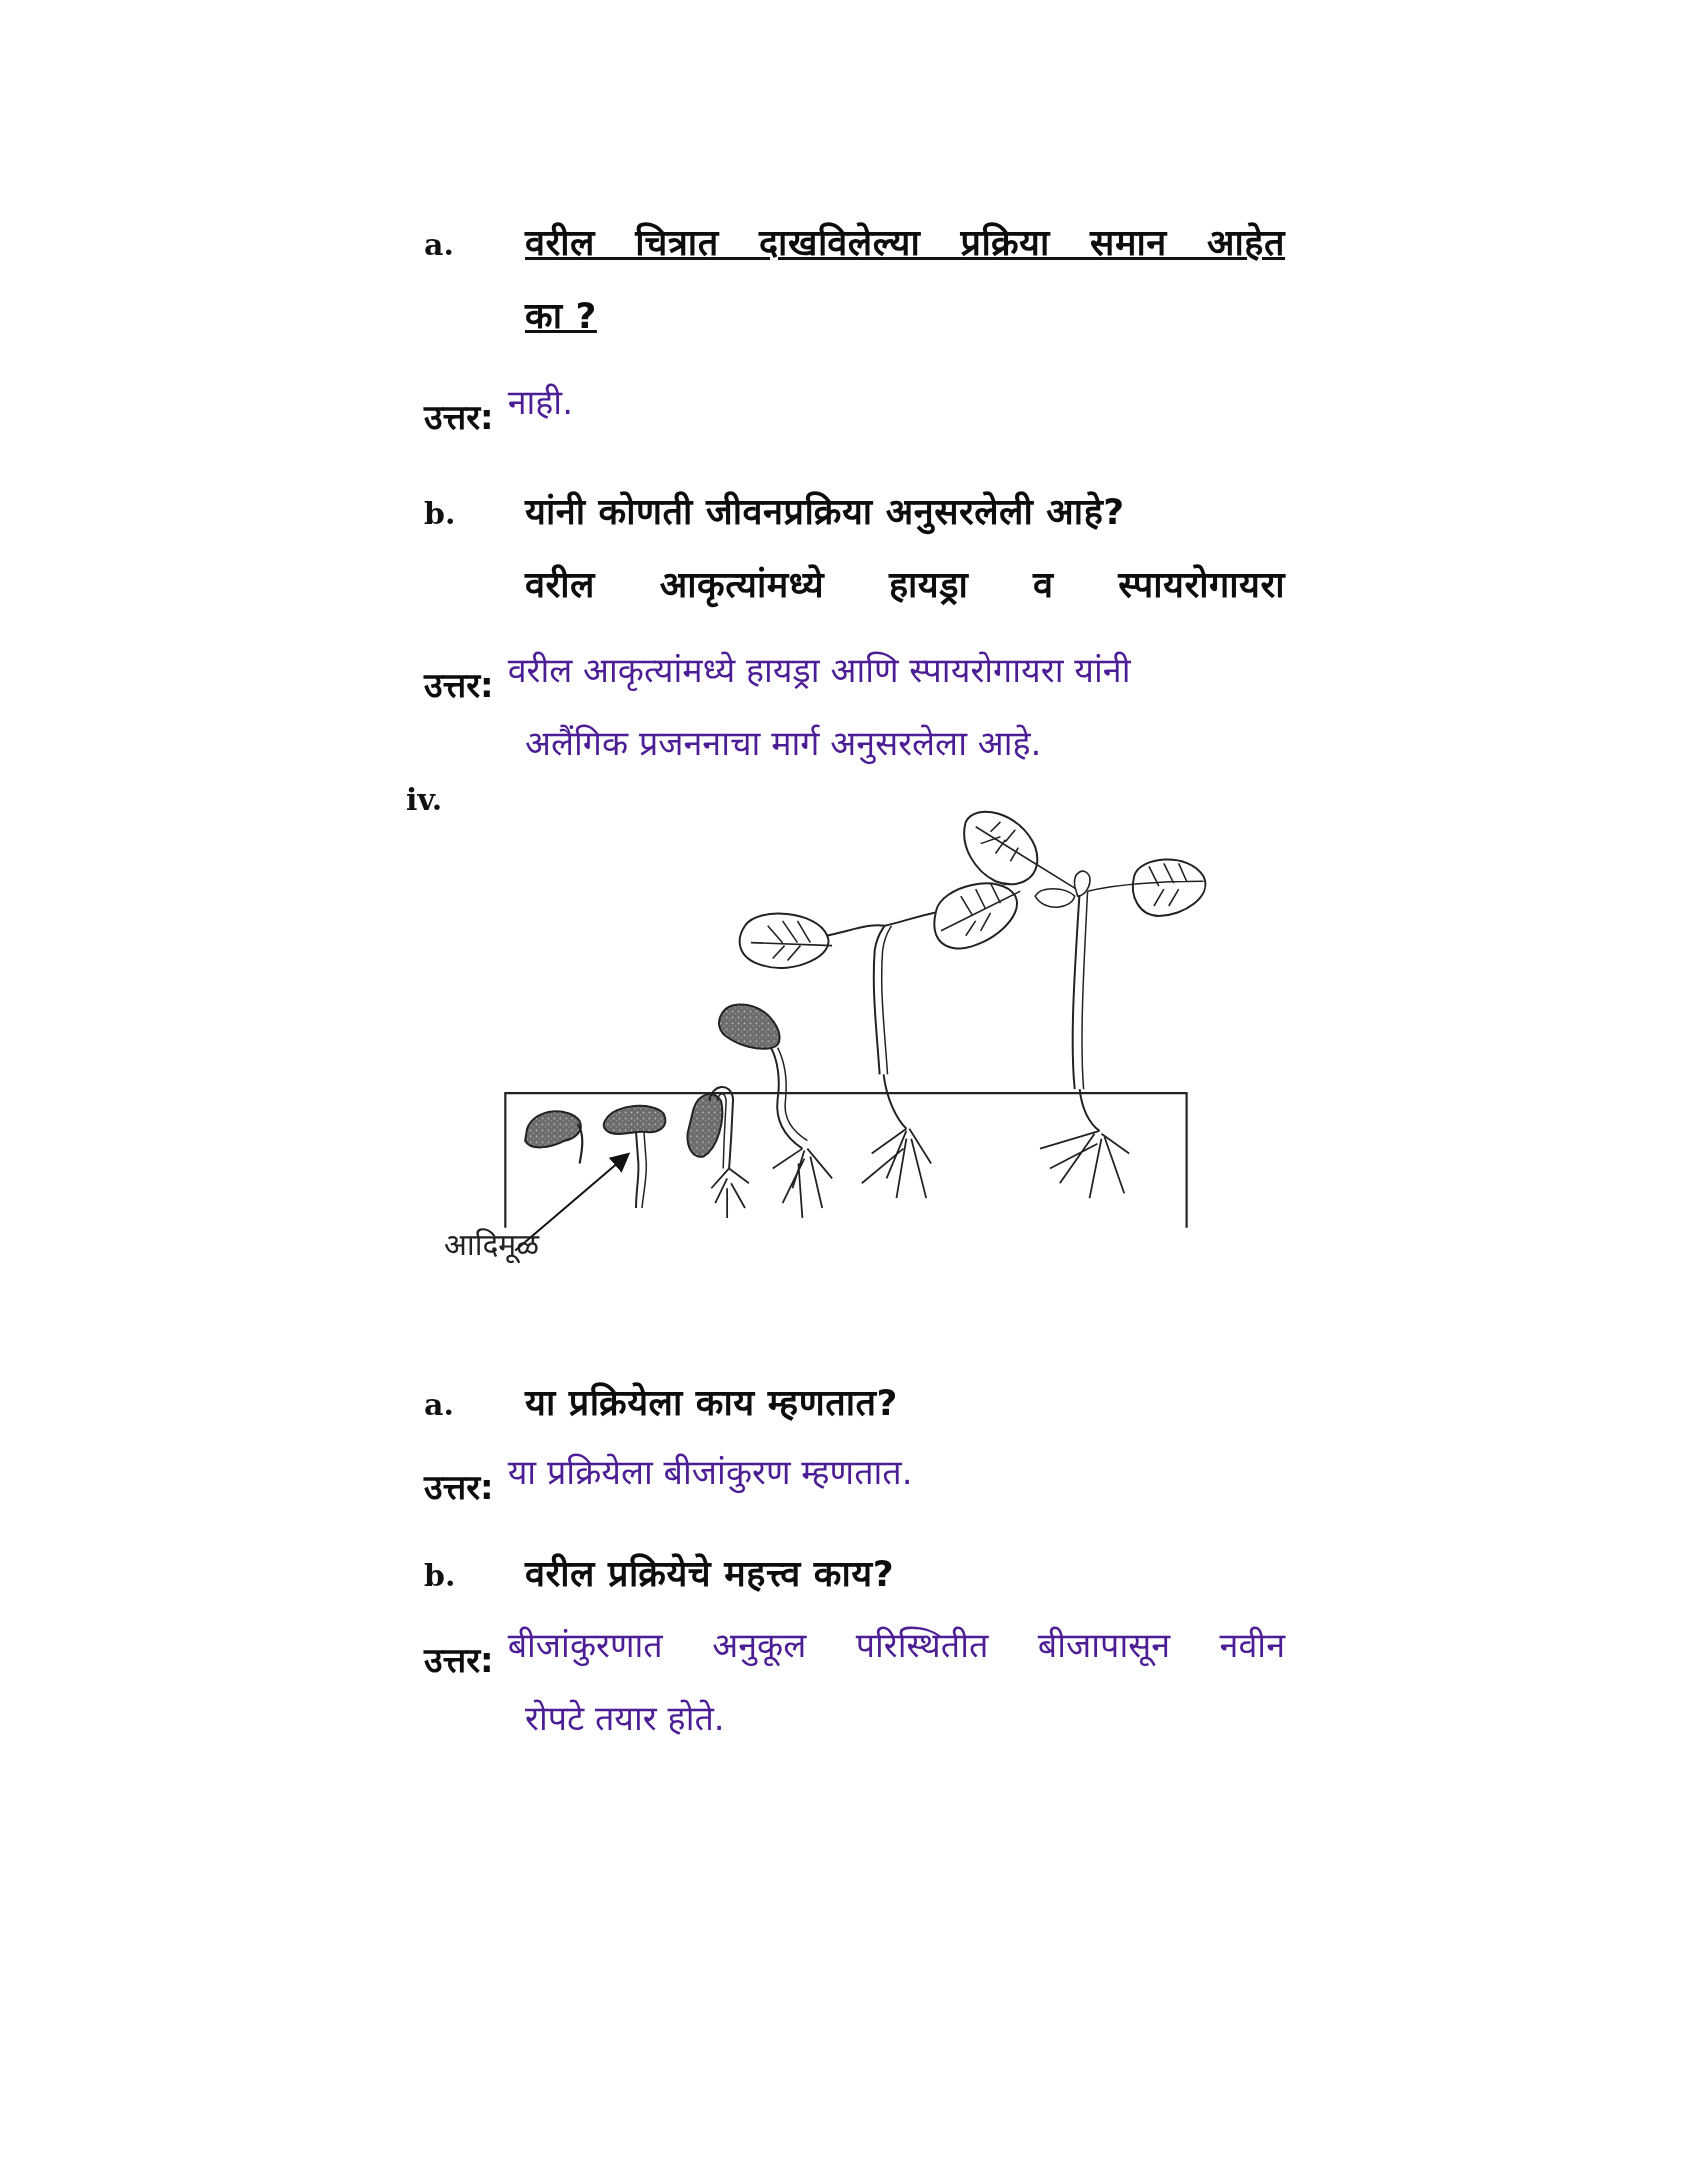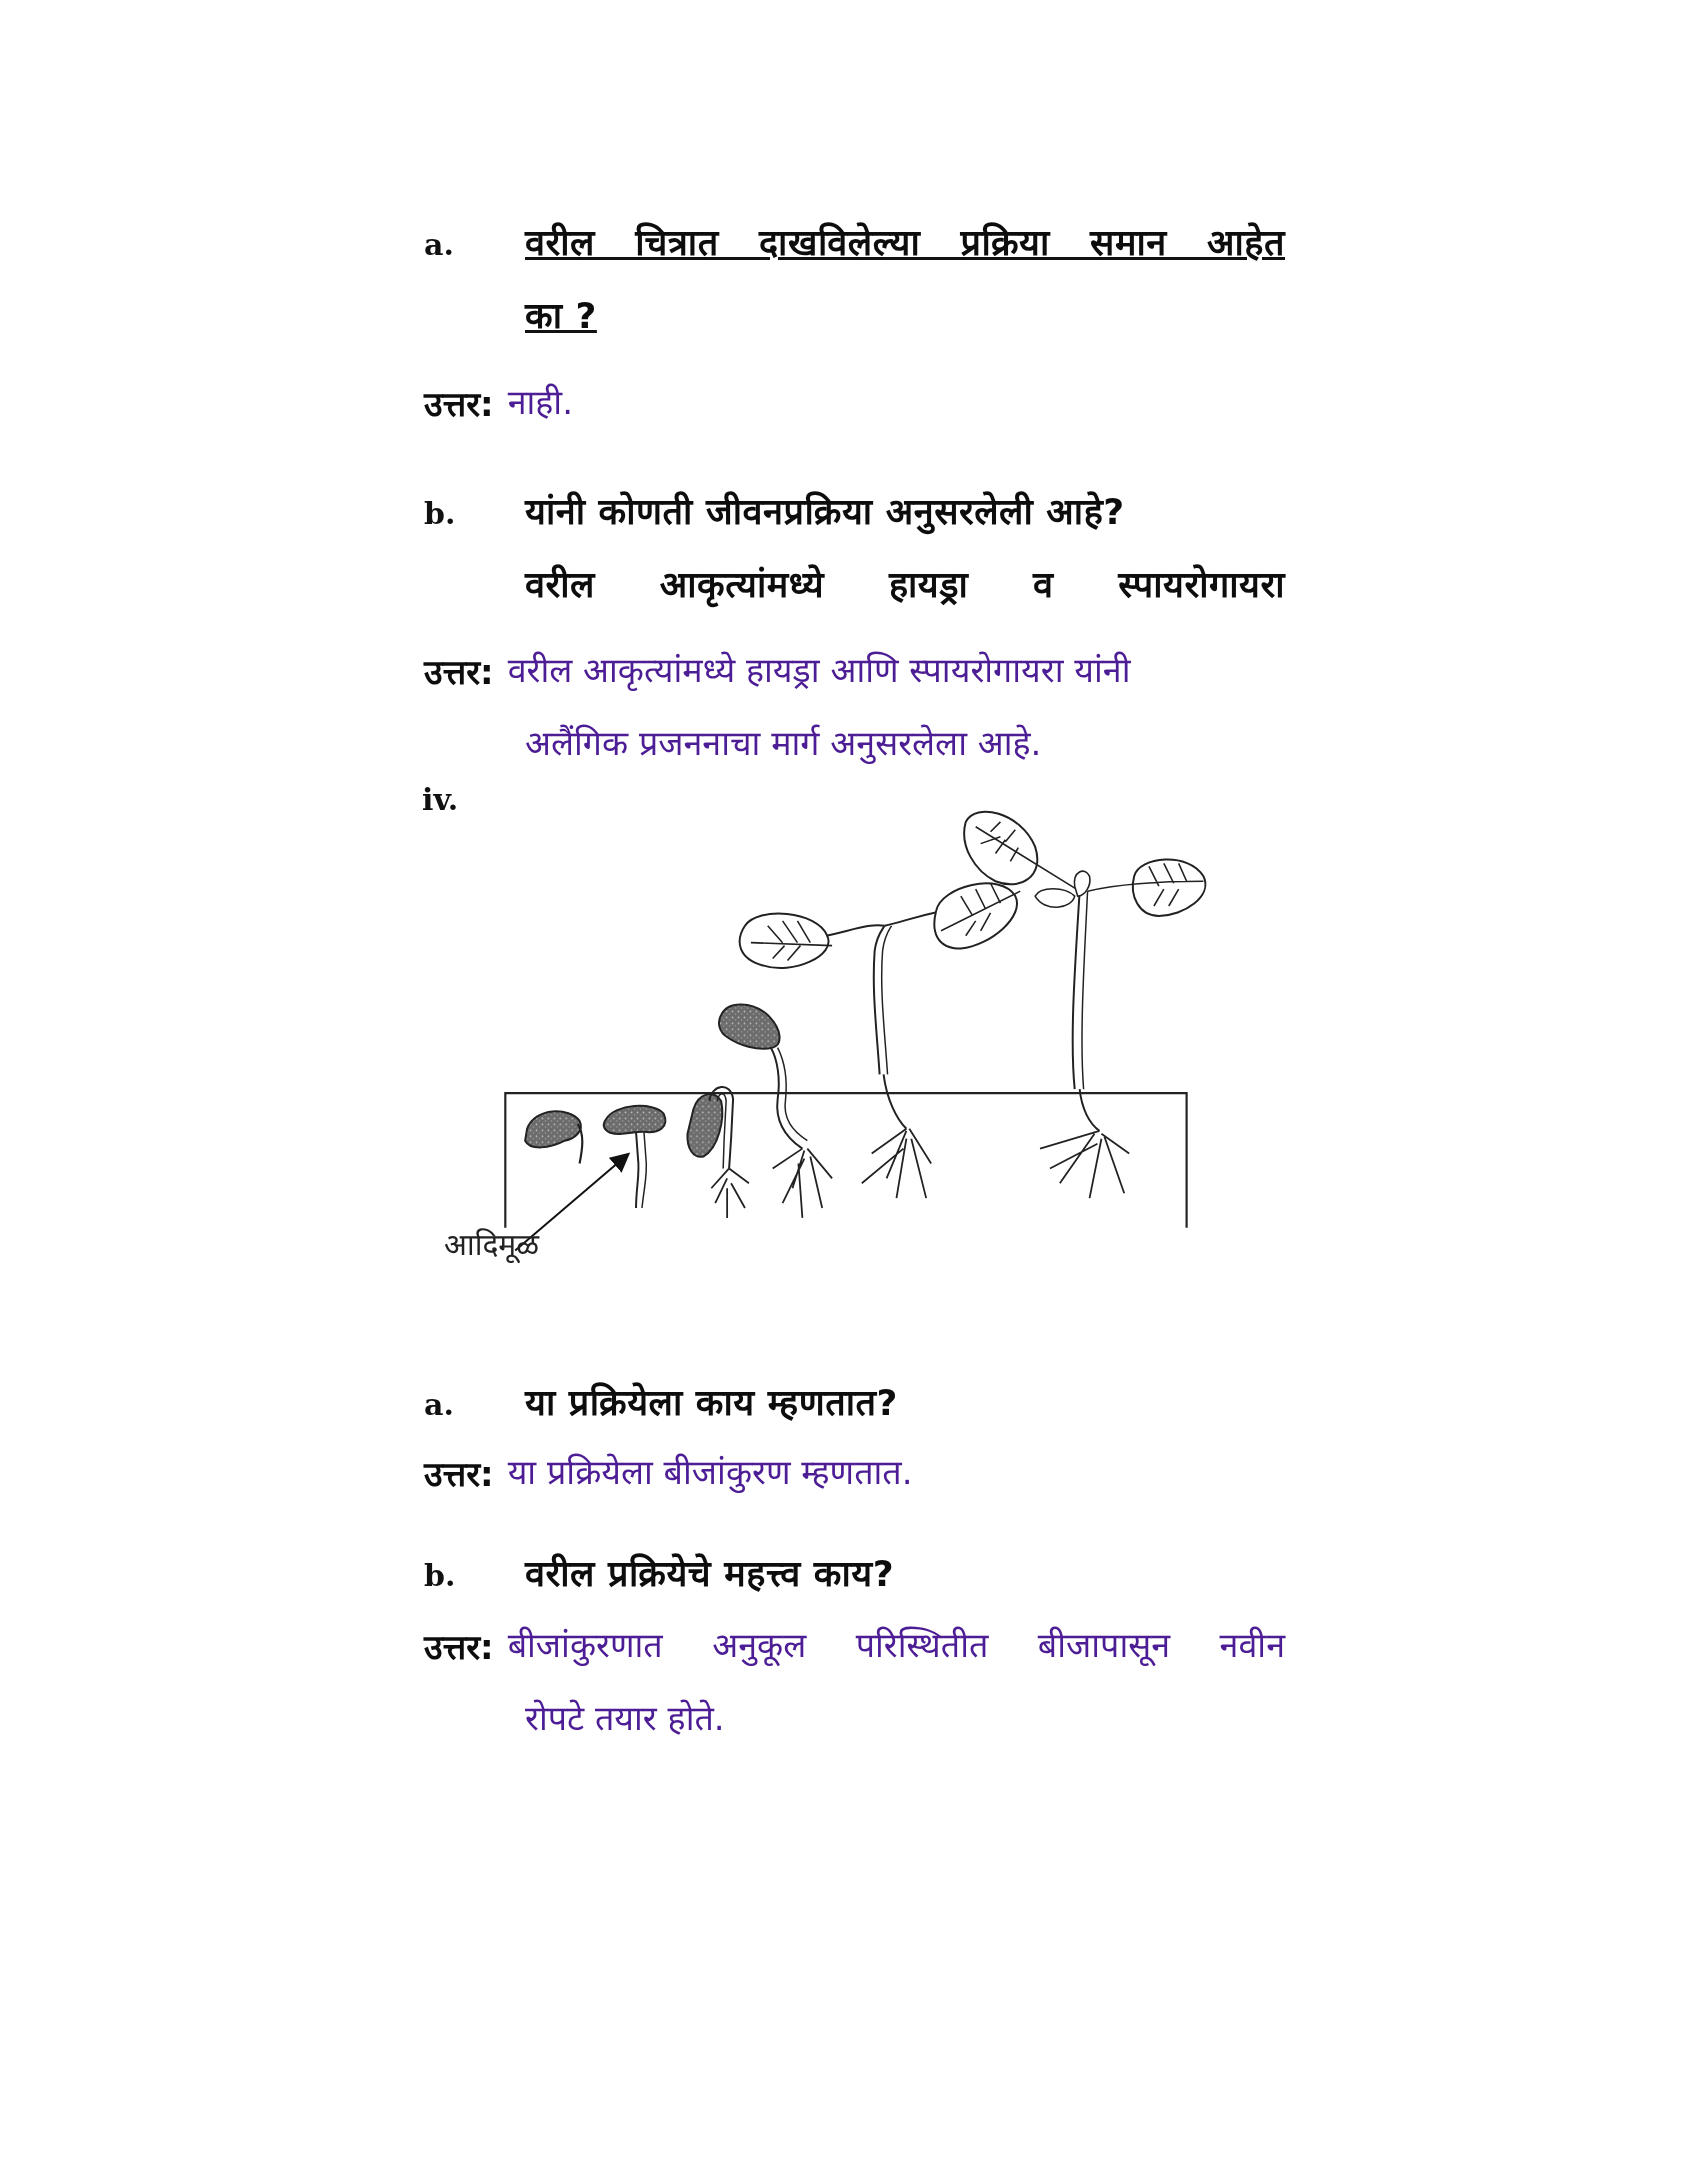--- a/index.html
+++ b/index.html
@@ -58,33 +58,33 @@
       line-height: 73px;
       color: #4c1d95;
     }
     .ans-block {
       position: absolute;
       left: 424px;
       width: 861px;
     }
     .ans-first {
       display: flex;
-      align-items: center;
+      align-items: flex-end;
     }
     .ans-cont {
       padding-left: 101px;
     }
     .just {
       display: flex;
       justify-content: space-between;
       flex: 1 1 auto;
     }
     .section-num {
       position: absolute;
-      left: 422px;
+      left: 406px;
       top: 782px;
       font-family: "DejaVu Serif", serif;
       font-weight: bold;
       font-size: 30px;
       color: #111;
     }
     .figure {
       position: absolute;
       left: 436px;
       top: 802px;

